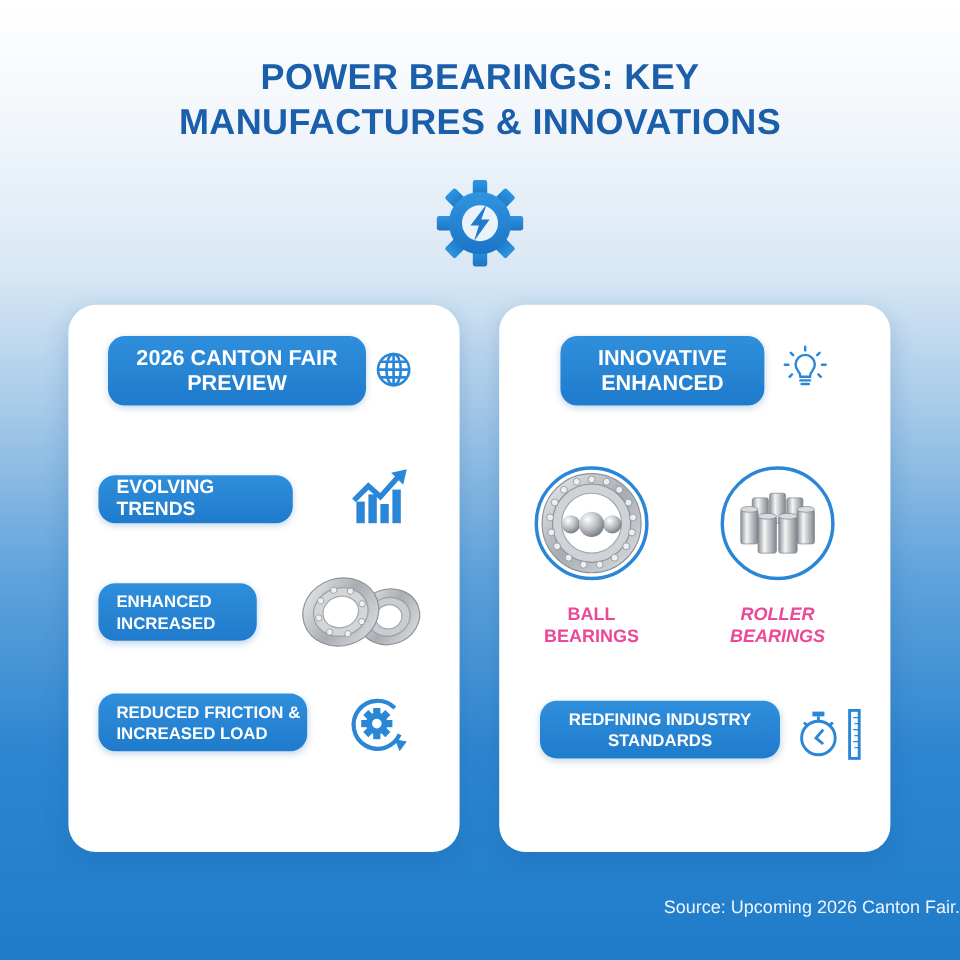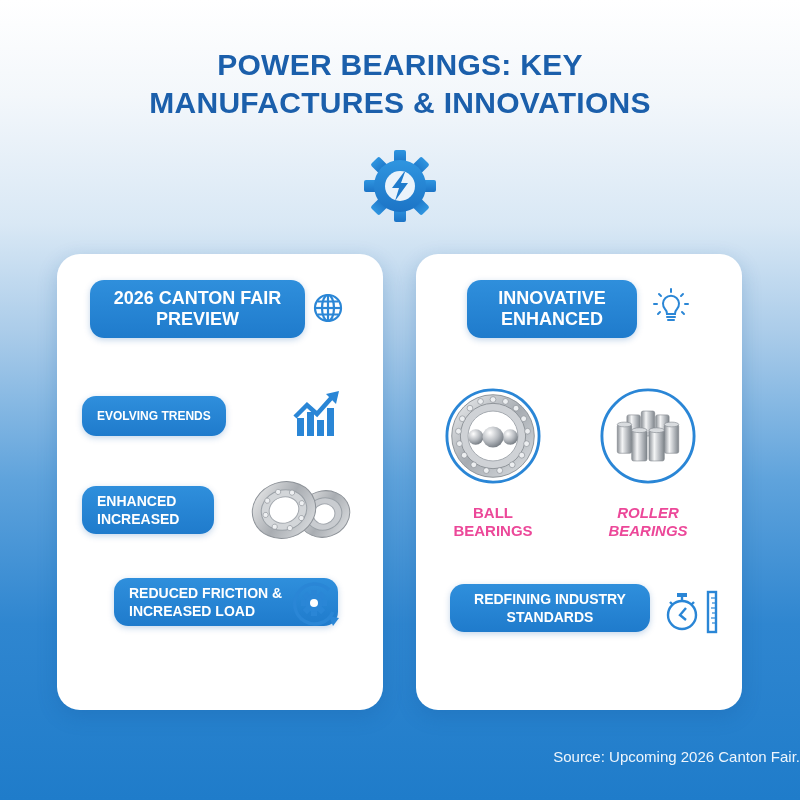--- a/index.html
+++ b/index.html
@@ -83,21 +83,21 @@
   <svg class="icon" viewBox="0 0 32 32" style="left:255px; top:38px; width:32px; height:32px;">
     <g fill="none" stroke="#2a86d6" stroke-width="2.2">
       <circle cx="16" cy="16" r="13"></circle>
       <ellipse cx="16" cy="16" rx="6" ry="13"></ellipse>
       <line x1="16" y1="3" x2="16" y2="29"></line>
       <line x1="3" y1="16" x2="29" y2="16"></line>
       <path d="M5.5 9.5 H26.5 M5.5 22.5 H26.5"></path>
     </g>
   </svg>
 
-  <div class="pill left-align" style="left:25px; top:142px; width:144px; height:40px; font-size:12px;">
+  <div class="pill left-align" style="left:25px; top:142px; width:162px; height:40px; font-size:16px;">
     <span>EVOLVING TRENDS</span>
   </div>
   <svg class="icon" viewBox="0 0 48 48" style="left:236px; top:136px; width:48px; height:48px;">
     <g fill="#2a86d6">
       <rect x="4" y="28" width="7" height="18"></rect>
       <rect x="14" y="22" width="7" height="24"></rect>
       <rect x="24" y="30" width="7" height="16"></rect>
       <rect x="34" y="18" width="7" height="28"></rect>
       <polyline points="2,27 14,15 24,24 40,6" fill="none" stroke="#2a86d6" stroke-width="4.5" stroke-linejoin="miter"></polyline>
       <polygon points="33,4 46,1 43,14"></polygon>
@@ -133,21 +133,21 @@
         <circle cx="54" cy="47" r="2.6"></circle>
           <circle cx="40" cy="53" r="2.6"></circle>
           <circle cx="26" cy="47" r="2.6"></circle>
         <circle cx="21" cy="33" r="2.6"></circle>
           <circle cx="27" cy="20" r="2.6"></circle>
       </g>
       <ellipse cx="40" cy="34" rx="15" ry="13" fill="#ffffff" stroke="#a2a7ad"></ellipse>
     </g>
   </svg>
 
-  <div class="pill left-align" style="left:25px; top:324px; width:224px; height:48px; font-size:14px; line-height:18px;margin-left:32px;">
+  <div class="pill left-align" style="left:25px; top:324px; width:174px; height:48px; font-size:14px; line-height:18px;">
     <div>
       <span>REDUCED FRICTION &amp;</span>
       <span>INCREASED LOAD</span>
     </div>
   </div>
   <svg class="icon" viewBox="0 0 52 52" style="left:232px; top:324px; width:52px; height:52px;">
     <path d="M44 34 A20 20 0 1 1 40 12" fill="none" stroke="#2a86d6" stroke-width="3.5"></path>
     <polygon points="40,38 50,40 44,48" fill="#2a86d6"></polygon>
     <g transform="translate(25 25)" fill="#2a86d6">
       <rect x="-3" y="-13" width="6" height="6"></rect>

